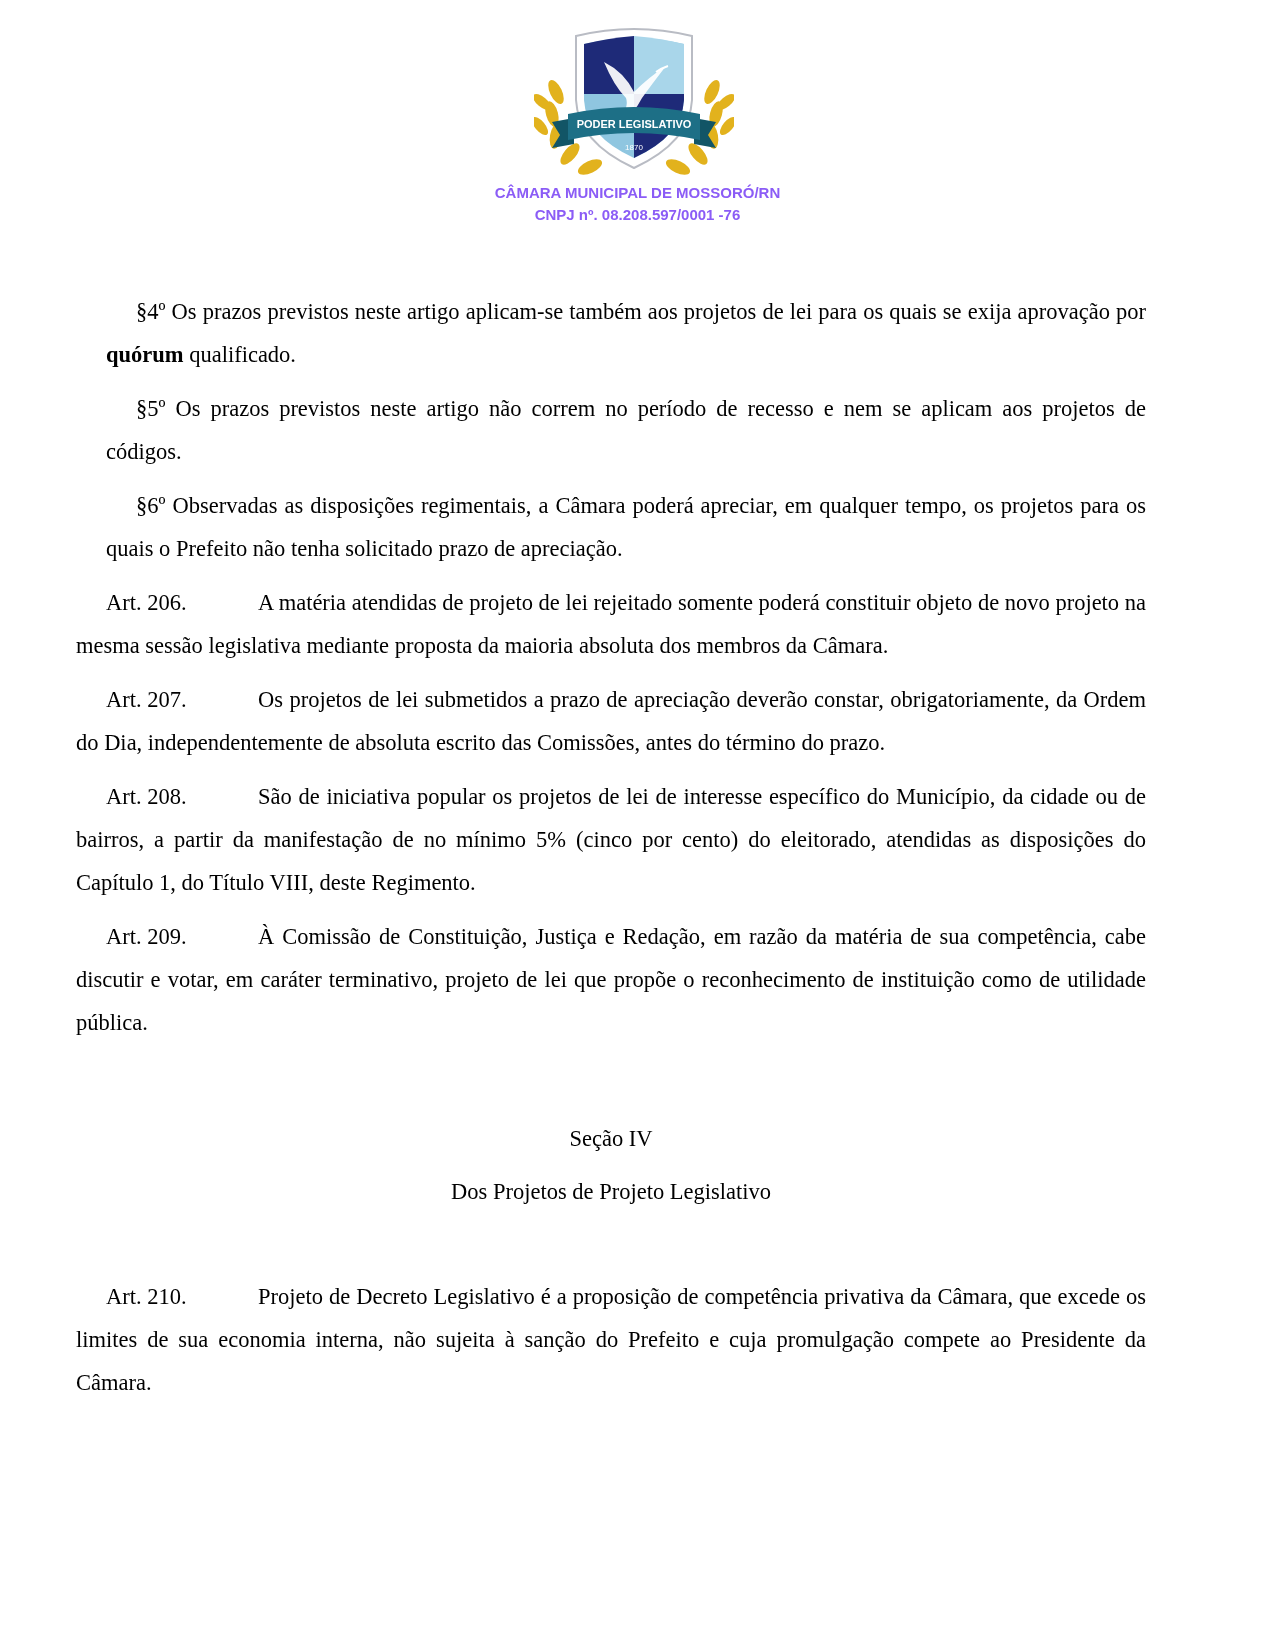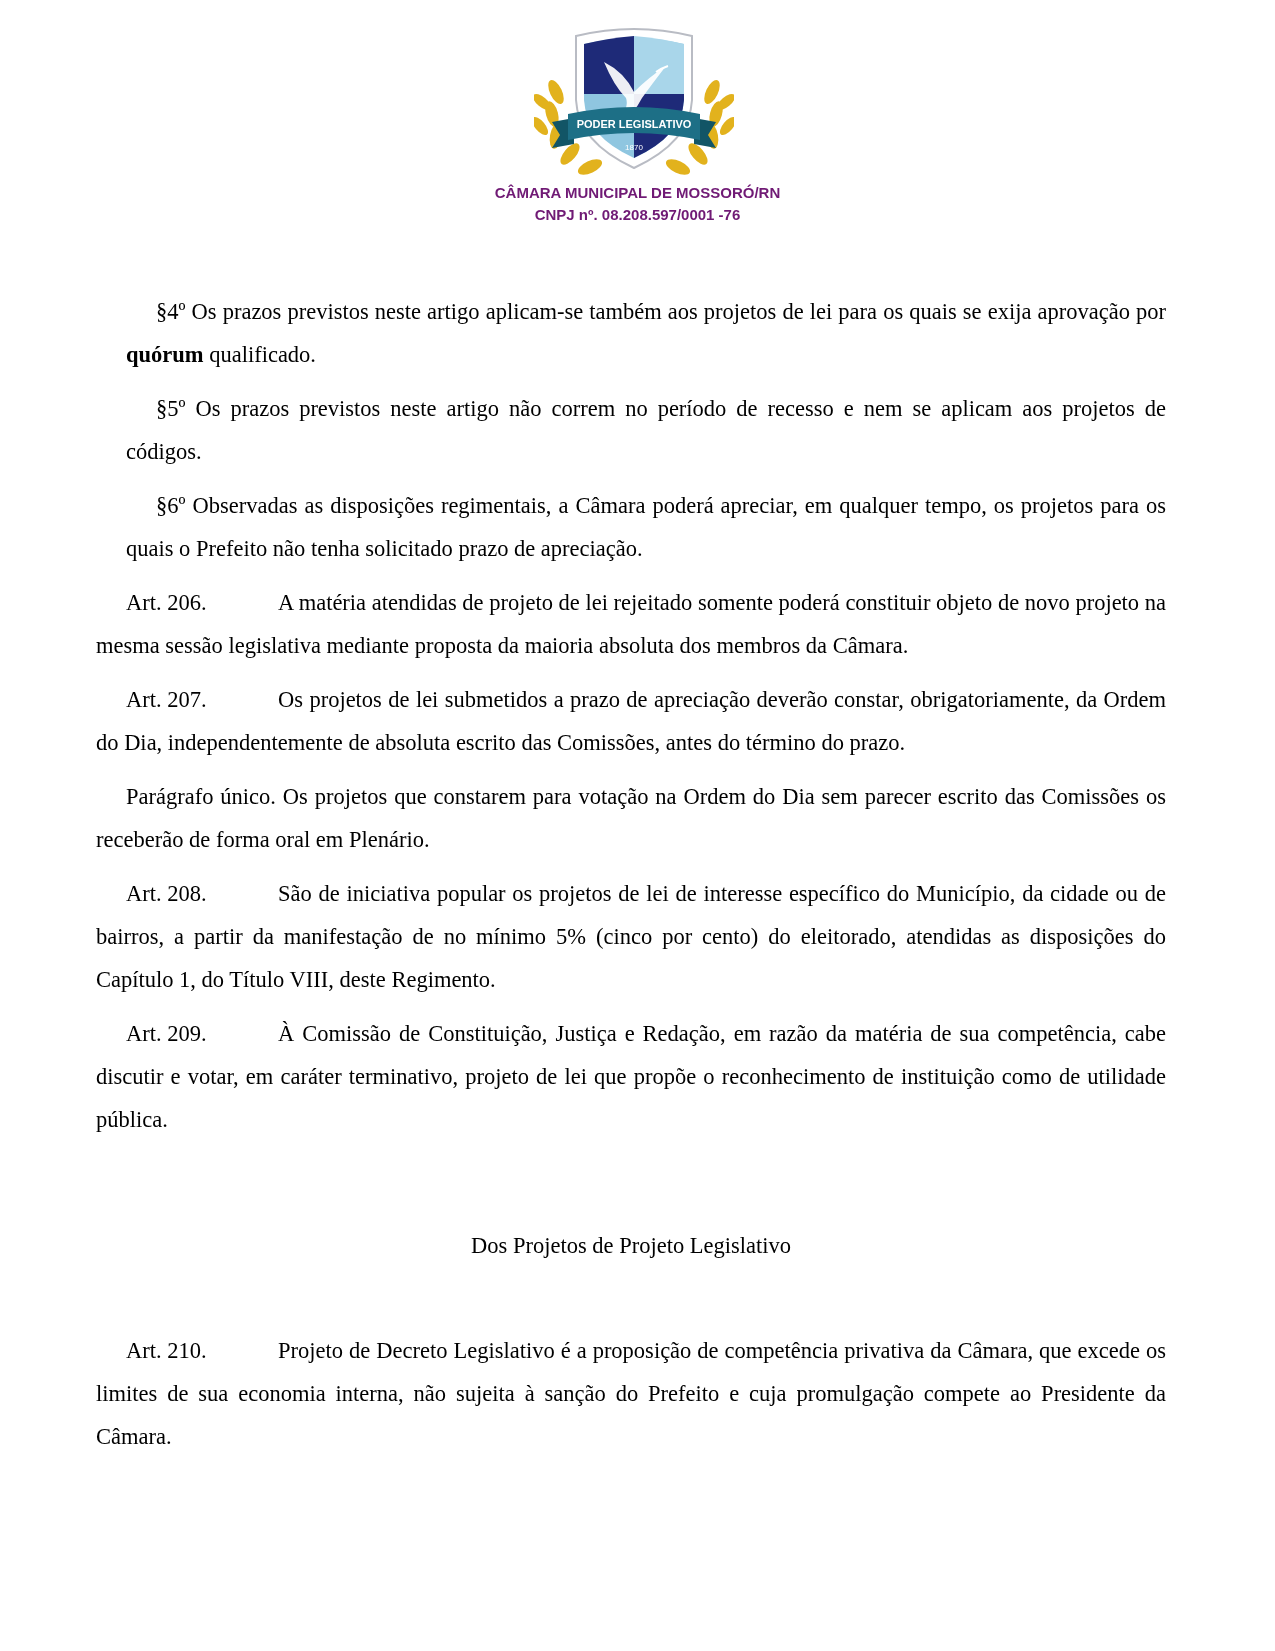--- a/index.html
+++ b/index.html
@@ -32,26 +32,26 @@
     .org-lines {
       position: absolute;
       left: 0;
       top: 182px;
       width: 1275px;
       text-align: center;
       font-family: "Liberation Sans", "DejaVu Sans", sans-serif;
       font-weight: bold;
       font-size: 15px;
       line-height: 22px;
-      color: #701a75;
+      color: #8b5cf6;
     }
     .org-lines div { white-space: nowrap; }
     .content {
       position: absolute;
-      left: 96px;
+      left: 76px;
       top: 290px;
       width: 1070px;
       font-size: 22.5px;
       line-height: 43px;
     }
     .para {
       text-align: justify;
       margin: 0 0 11px 0;
     }
     .para.indent-block {
@@ -124,27 +124,27 @@
   <p class="para indent-block"><span>§4º Os prazos previstos neste artigo aplicam-se também aos projetos de lei para os quais se exija aprovação por </span><b>quórum</b><span> qualificado.</span></p>
 
   <p class="para indent-block">§5º Os prazos previstos neste artigo não correm no período de recesso e nem se aplicam aos projetos de códigos.</p>
 
   <p class="para indent-block">§6º Observadas as disposições regimentais, a Câmara poderá apreciar, em qualquer tempo, os projetos para os quais o Prefeito não tenha solicitado prazo de apreciação.</p>
 
   <p class="para art"><span class="art-num">Art. 206.</span><span>A matéria atendidas de projeto de lei rejeitado somente poderá constituir objeto de novo projeto na mesma sessão legislativa mediante proposta da maioria absoluta dos membros da Câmara.</span></p>
 
   <p class="para art"><span class="art-num">Art. 207.</span><span>Os projetos de lei submetidos a prazo de apreciação deverão constar, obrigatoriamente, da Ordem do Dia, independentemente de absoluta escrito das Comissões, antes do término do prazo.</span></p>
 
-  <p class="para art">Parágrafo único. Os projetos que constarem para votação na Ordem do Dia sem parecer escrito das Comissões os receberão de forma oral em Plenário.</p>
 
   <p class="para art"><span class="art-num">Art. 208.</span><span>São de iniciativa popular os projetos de lei de interesse específico do Município, da cidade ou de bairros, a partir da manifestação de no mínimo 5% (cinco por cento) do eleitorado, atendidas as disposições do Capítulo 1, do Título VIII, deste Regimento.</span></p>
 
   <p class="para art"><span class="art-num">Art. 209.</span><span>À Comissão de Constituição, Justiça e Redação, em razão da matéria de sua competência, cabe discutir e votar, em caráter terminativo, projeto de lei que propõe o reconhecimento de instituição como de utilidade pública.</span></p>
 
   <div style="height:62px"></div>
 
+  <p class="section-title">Seção IV</p>
   <div style="height:10px"></div>
   <p class="section-title">Dos Projetos de Projeto Legislativo</p>
 
   <div style="height:62px"></div>
 
   <p class="para art"><span class="art-num">Art. 210.</span><span>Projeto de Decreto Legislativo é a proposição de competência privativa da Câmara, que excede os limites de sua economia interna, não sujeita à sanção do Prefeito e cuja promulgação compete ao Presidente da Câmara.</span></p>
 </div>
 
 </body></html>

